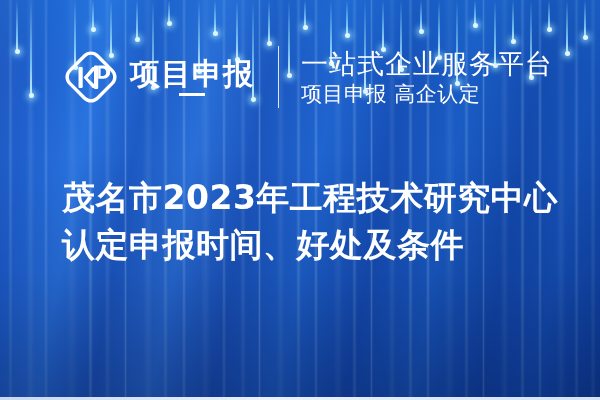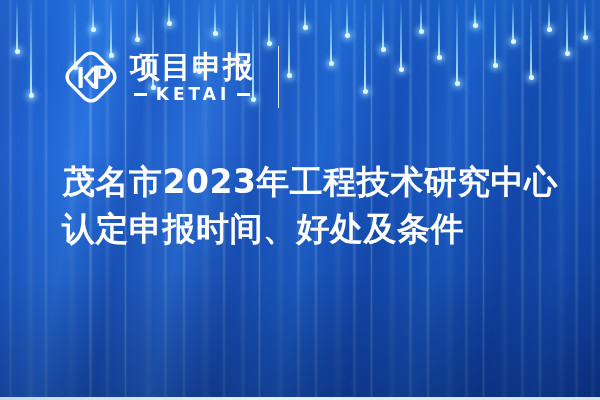--- a/index.html
+++ b/index.html
@@ -173,21 +173,21 @@
     color: #ffffff;
     letter-spacing: 0.5px;
     white-space: nowrap;
     font-family: "DejaVu Serif", "Liberation Serif", serif;
   }
 
   
   #title-block {
     position: absolute;
     left: 62px;
-    top: 158px;
+    top: 174px;
     width: 500px;
   }
   #main-title {
     margin: 0;
     font-size: 33px;
     line-height: 47px;
     font-weight: bold;
     color: #ffffff;
     letter-spacing: 0.5px;
     font-family: "DejaVu Sans", "Liberation Sans", sans-serif;
@@ -287,28 +287,31 @@
             <rect x="32.0" y="17.6" width="4.2" height="23.5" rx="1"></rect>
             <path d="M36.2 17.6 L41.6 17.6 A6.6 6.6 0 0 1 41.6 30.8 L36.2 30.8 Z
                      M38.6 20.4 L38.6 28.0 L41.2 28.0 A3.9 3.9 0 0 0 41.2 20.4 Z" fill-rule="evenodd"></path>
           </g>
         </svg>
       </span>
       <span id="logo-words">
         <span id="brand-cn">项目申报</span>
         <span id="brand-en-row">
           <i class="brand-dash"></i>
-          <span id="brand-en">KETAI</span>
           <i class="brand-dash"></i>
         </span>
       </span>
     </div>
 
     <span id="divider"></span>
 
+    <div id="tagline-block">
+      <span id="tagline-main">一站式企业服务平台</span>
+      <span id="tagline-sub">项目申报 高企认定</span>
+    </div>
 
   </div>
 
   <div id="title-block">
     <h1 id="main-title">茂名市2023年工程技术研究中心认定申报时间、好处及条件</h1>
   </div>
 
   <div id="bottom-line"></div>
 </div>
 

